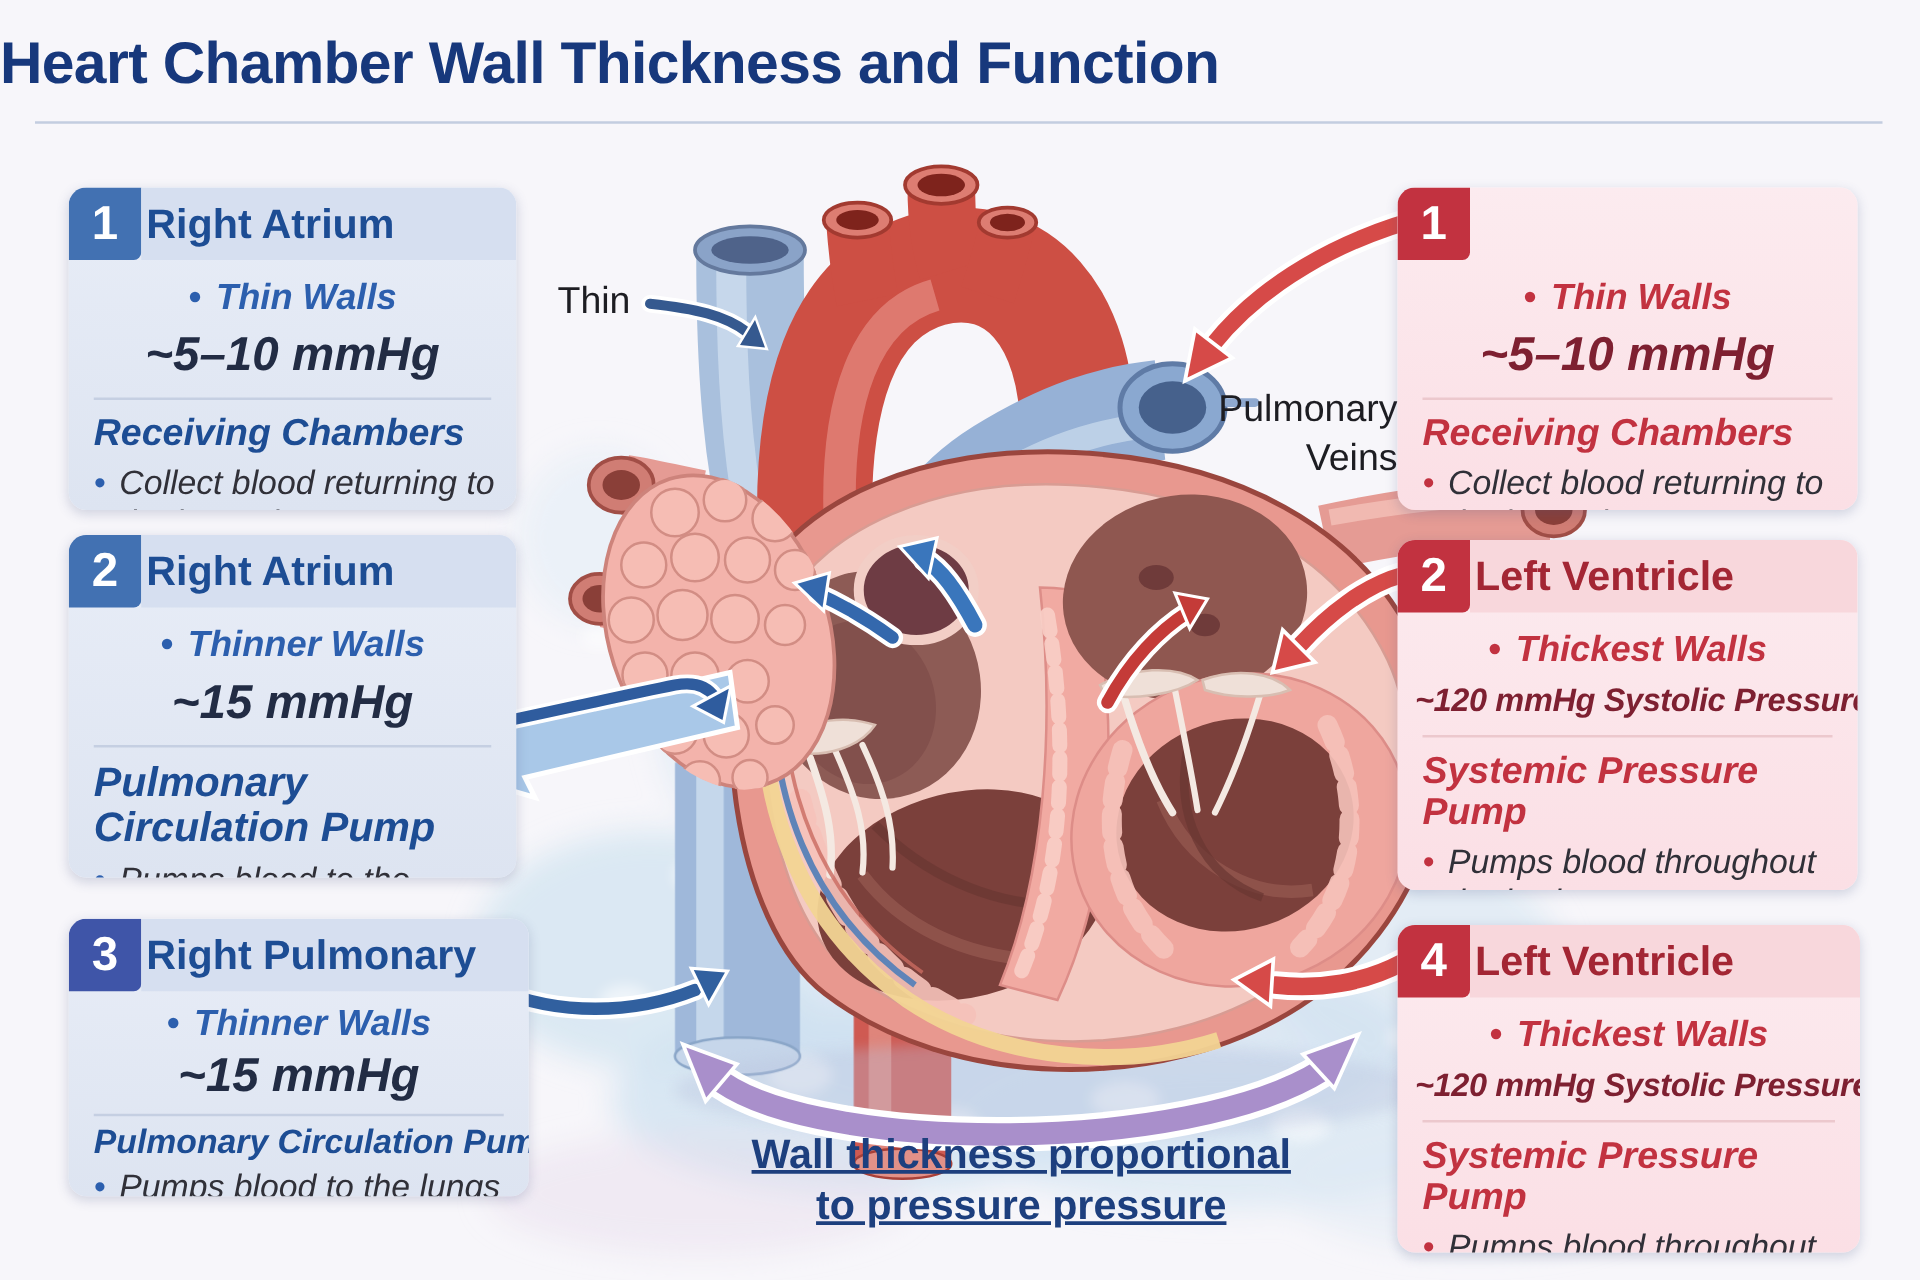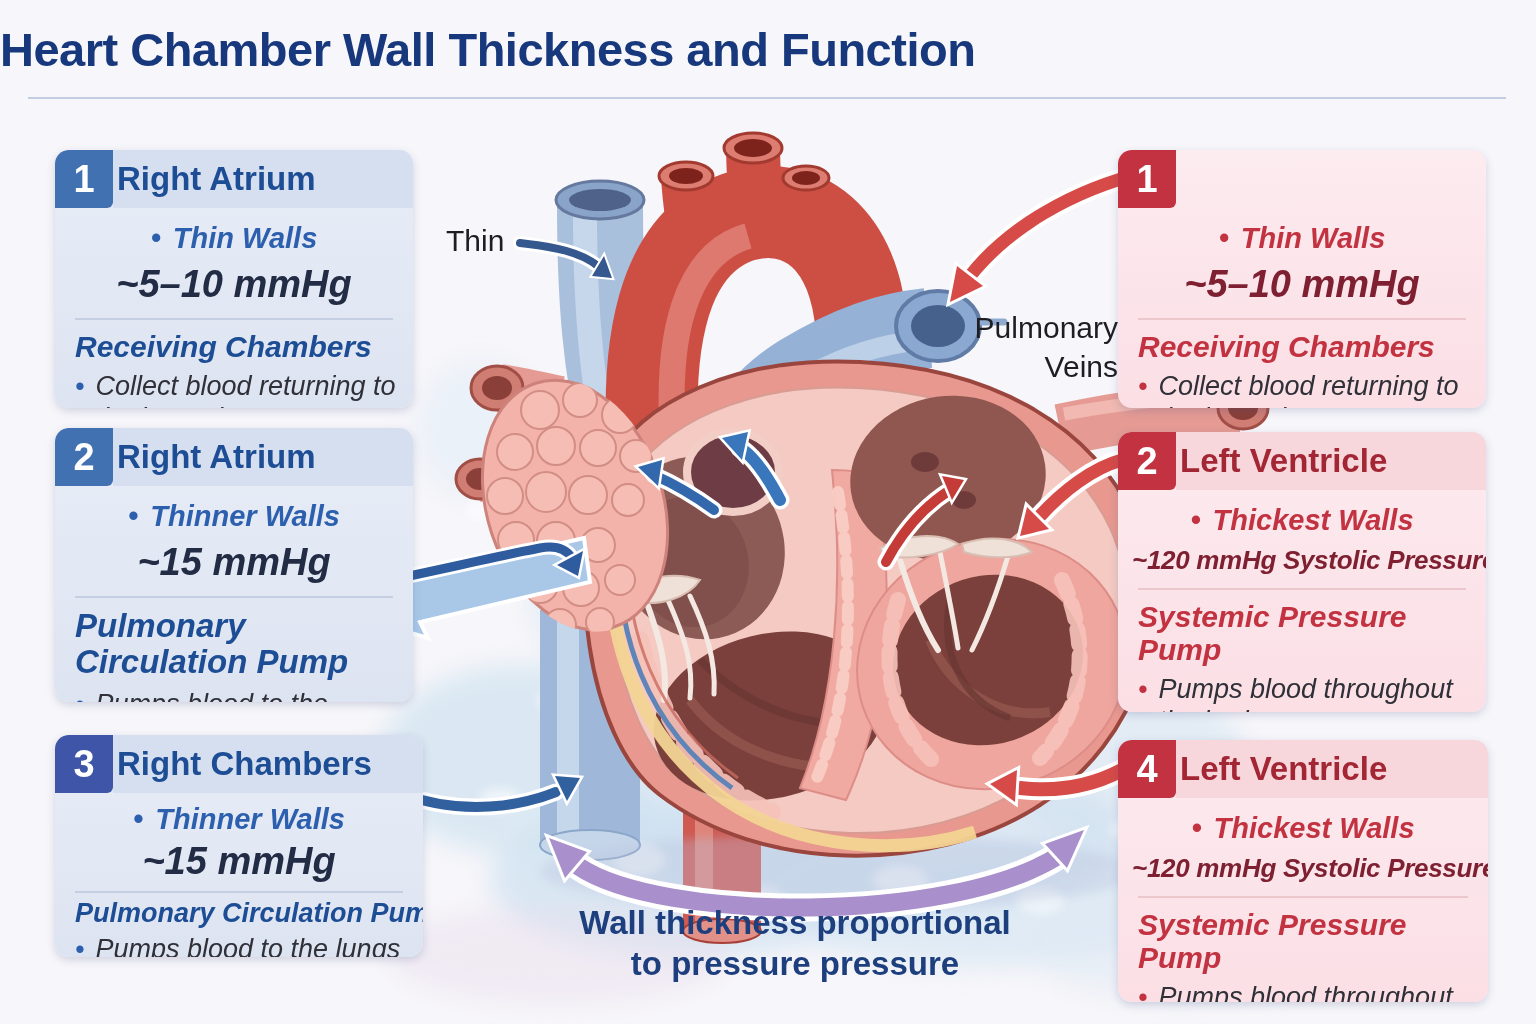--- a/index.html
+++ b/index.html
@@ -75,22 +75,22 @@
   .compact .bullet-line{margin-top:4px;}
   .compact .pressure{margin-top:4px;}
   .compact .divider{margin:8px 6px 6px;}
   .compact .desc{margin-top:5px;}
 
   
   .lbl{color:#1d1d22;font-size:30px;}
   .lbl-aorta{left:446px;top:224px;}
   .lbl-pulm{left:968px;top:308px;width:150px;text-align:right;line-height:1.3;}
   .caption{
-    left:470px;top:902px;width:650px;text-align:center;
-    color:var(--caption-text);font-weight:bold;font-size:33px;line-height:1.25;
+    left:492px;top:902px;width:650px;text-align:center;
+    color:var(--caption-text);font-weight:bold;font-size:33px;line-height:1.25;text-decoration:underline;
   }
 </style>
 </head>
 <body>
 
 <svg class="layer-svg" width="1536" height="1024" viewBox="0 0 1536 1024">
   <defs>
     <filter id="wc" x="-50%" y="-50%" width="200%" height="200%">
       <feGaussianBlur stdDeviation="12"></feGaussianBlur>
     </filter>
@@ -365,21 +365,21 @@
     <div class="desc">
         <span class="dot">•</span>
         <span>Pumps blood to the lungs</span>
       </div>
   </div>
 </div>
 
 <div class="ibox blue compact b-l3" style="left:55px;top:735px;width:368px;height:222px;">
   <div class="ibox-header">
     <div class="num">3</div>
-    <div class="ibox-title">Right Chambers</div>
+    <div class="ibox-title">Right Pulmonary</div>
   </div>
   <div class="ibox-body">
     <div class="bullet-line"><span class="dot">•</span><span>Thinner Walls</span></div>
     <div class="pressure">~15 mmHg</div>
     <div class="divider"></div>
     <div class="subheading">Pulmonary Circulation Pump</div>
     <div class="desc">
         <span class="dot">•</span>
         <span>Pumps blood to the lungs</span>
       </div>

